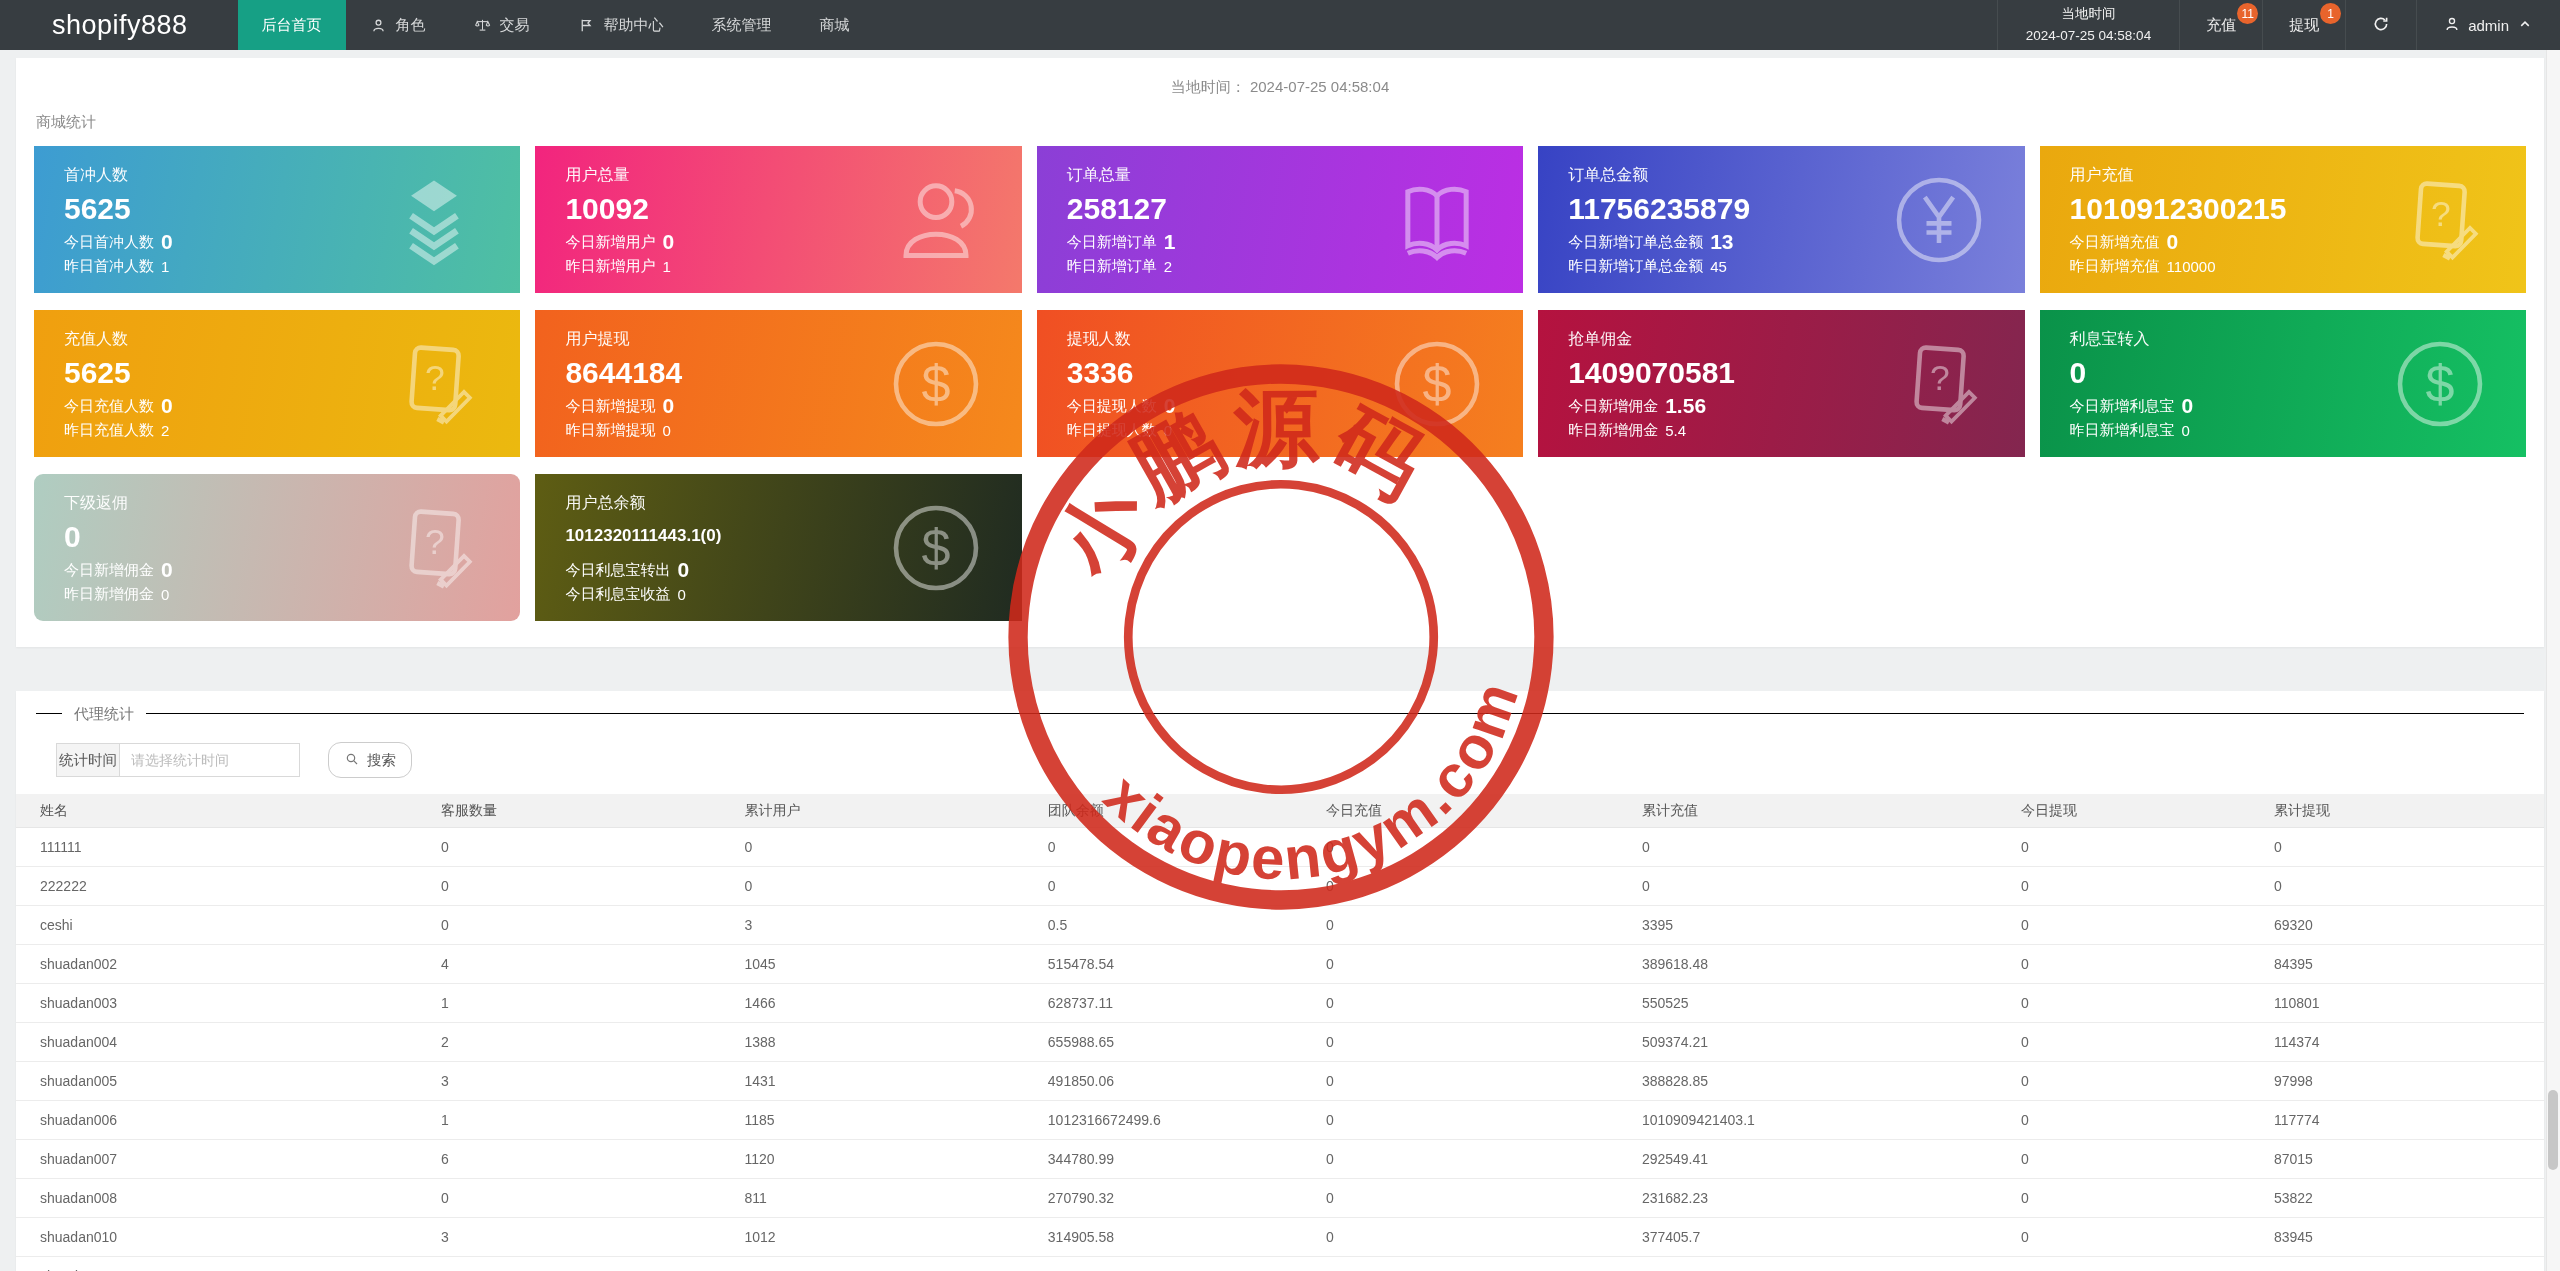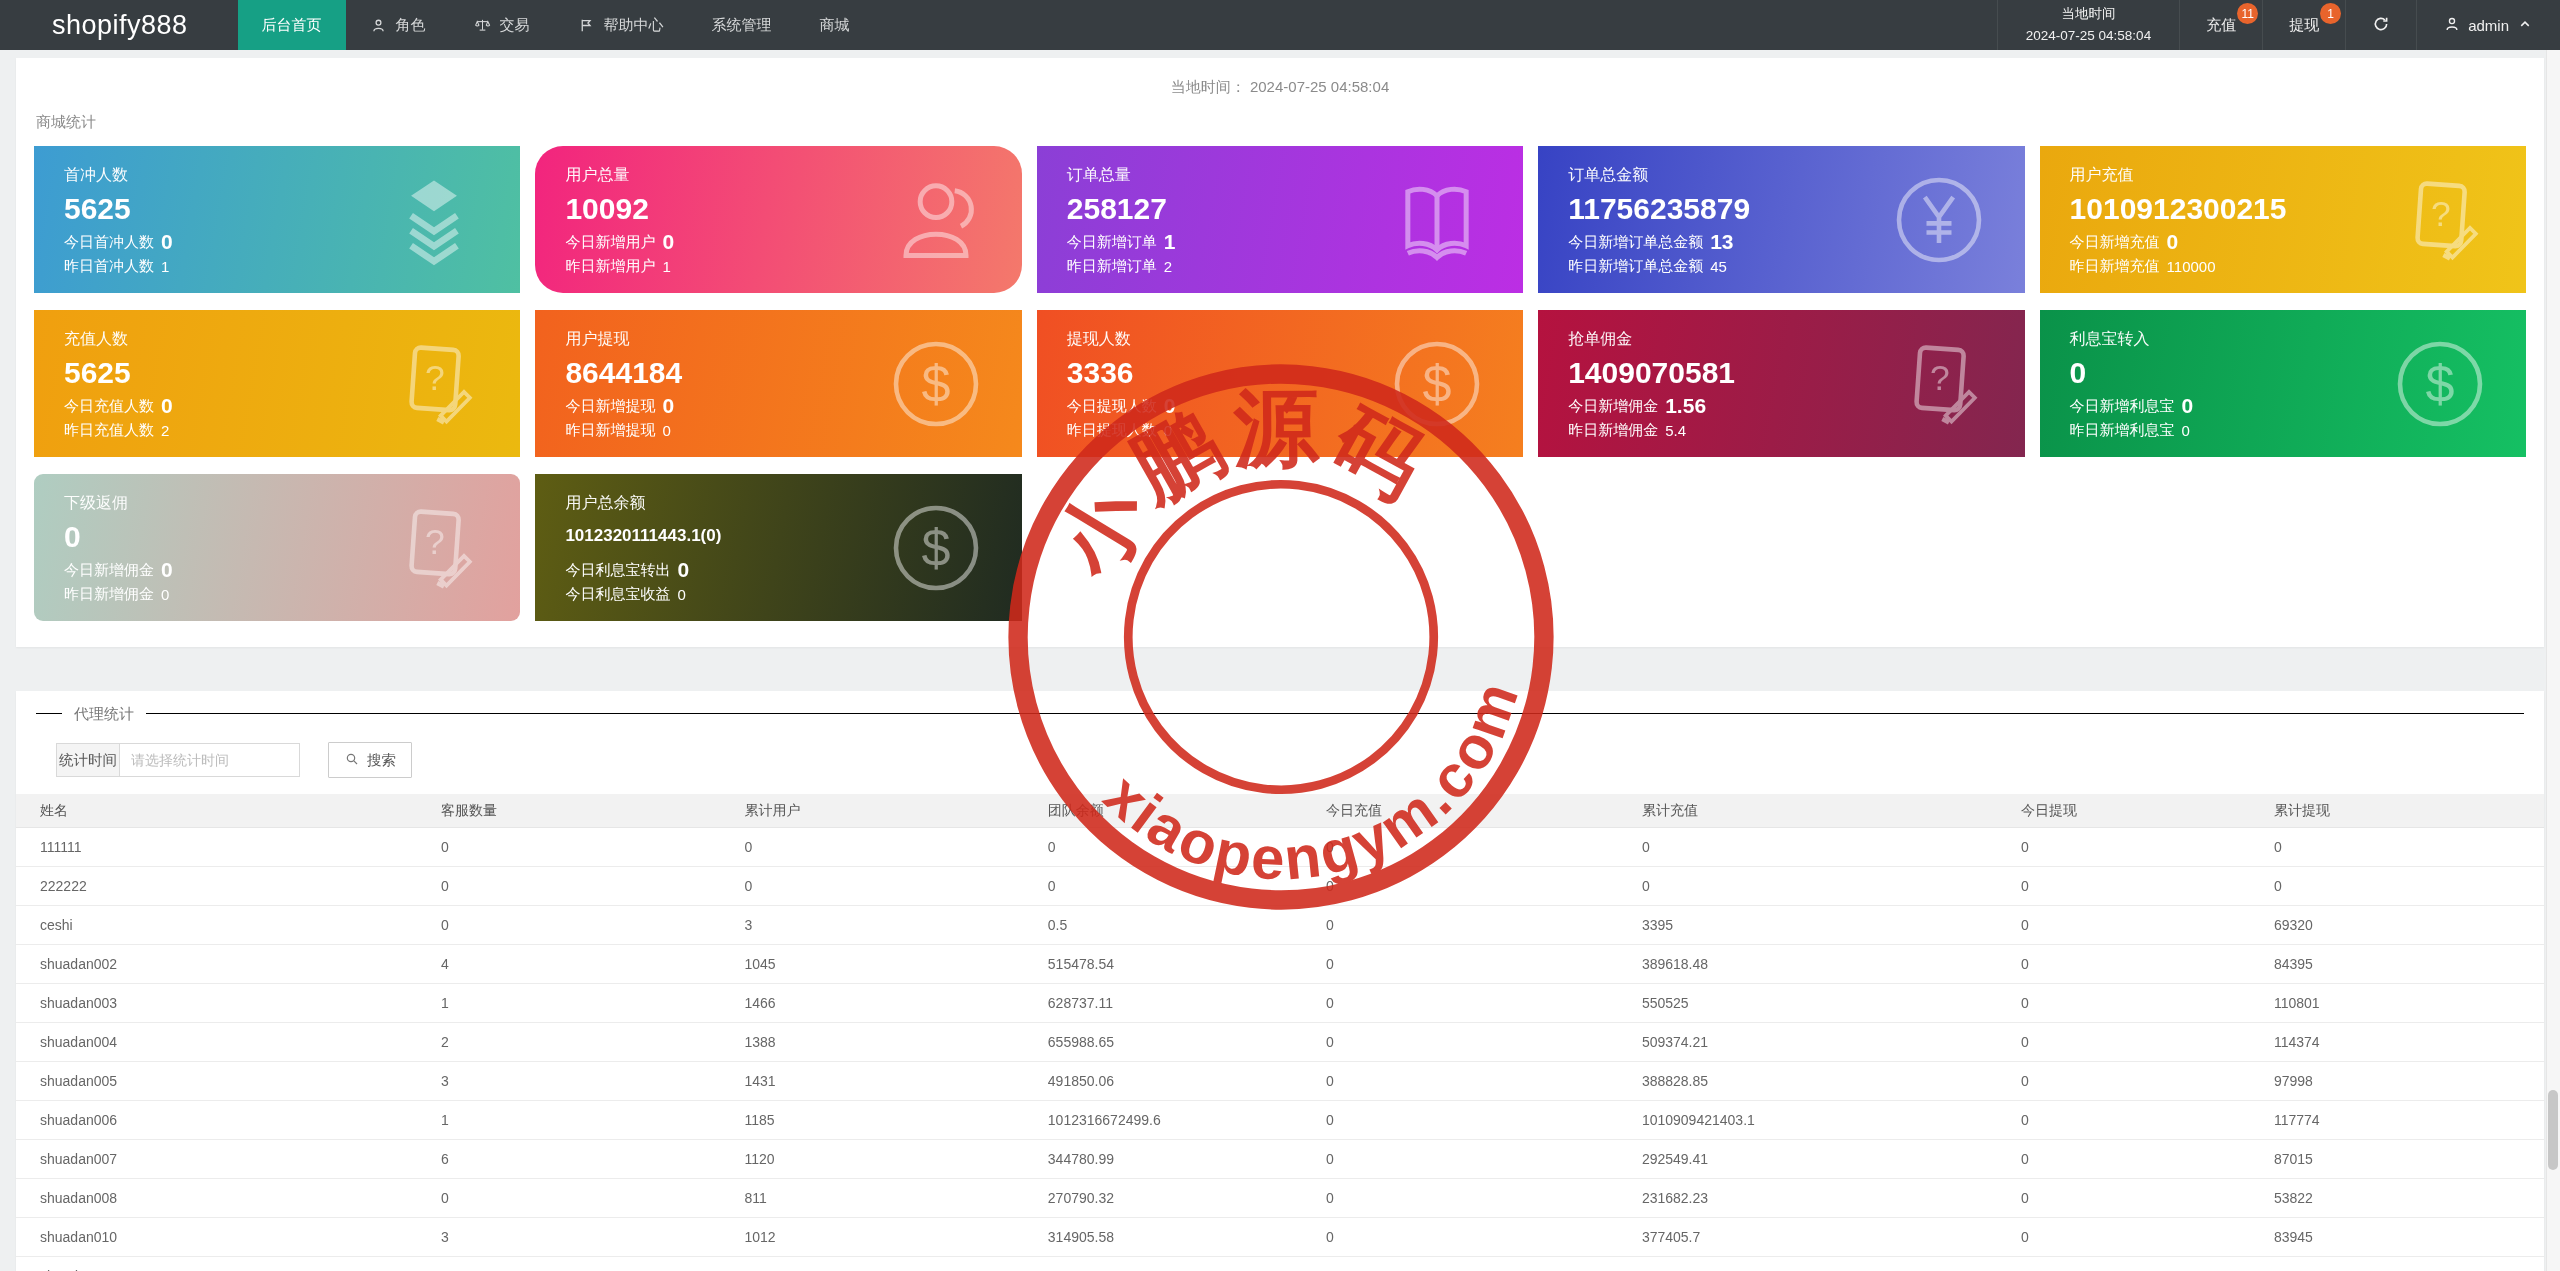--- a/index.html
+++ b/index.html
@@ -44,21 +44,21 @@
   .panel-agent{margin-top:44px;padding-top:22px;min-height:640px;}
   .legend-row{position:relative;border-top:1px solid #000000;margin:0 20px;}
   .legend-row span{position:absolute;top:-9px;left:26px;background:#fff;padding:0 12px;color:#777;font-size:15px;}
   .filter-row{display:flex;align-items:center;margin:28px 0 0 40px;height:36px;}
   .addon{display:flex;align-items:center;height:34px;padding:0 2px;border:1px solid #d9d9d9;background:#f4f4f4;
     color:#555;font-size:14.5px;box-sizing:border-box;}
   .filter-input{height:34px;width:180px;border:1px solid #d9d9d9;border-left:none;padding:0 11px;font-size:14px;
     color:#555;box-sizing:border-box;outline:none;}
   .filter-input::placeholder{color:#bcbcbc;}
   .search-btn{margin-left:28px;height:36px;display:flex;align-items:center;gap:7px;border:1px solid #ccc;
-    background:#fff;border-radius:1px;padding:0 15px;font-size:14.5px;color:#555;cursor:pointer;}
+    background:#fff;border-radius:13px;padding:0 15px;font-size:14.5px;color:#555;cursor:pointer;}
   .search-btn svg{width:16px;height:16px;}
   
   table.agents{width:100%;border-collapse:collapse;margin-top:16px;font-size:14px;color:#666;table-layout:fixed;}
   table.agents th{background:#f2f2f2;font-weight:normal;text-align:left;height:33px;padding:0 8px;color:#555;
     border-bottom:1px solid #e6e6e6;}
   table.agents td{height:38px;padding:0 8px;border-bottom:1px solid #ececec;}
   table.agents th:first-child,table.agents td:first-child{padding-left:24px;}
   
   .stamp{position:absolute;left:991px;top:347px;width:580px;height:580px;transform:rotate(-15deg);
     opacity:.88;pointer-events:none;z-index:20;}
@@ -167,21 +167,21 @@
             <span class="normal">1</span>
           </div>
         </div>
         <span class="card-icon"><svg viewBox="0 0 24 24" fill="none" stroke="#fff" stroke-width="1.6">
             <polygon points="12,2.5 17.5,6.2 12,9.9 6.5,6.2" fill="#fff" stroke="none"></polygon>
             <polyline points="6.5,11 12,14.7 17.5,11"></polyline>
             <polyline points="6.5,14.6 12,18.3 17.5,14.6"></polyline>
             <polyline points="6.5,18.2 12,21.9 17.5,18.2"></polyline>
           </svg></span>
       </div>
-      <div class="card" style="background: linear-gradient(100deg, rgb(242, 36, 126), rgb(244, 121, 107)); border-radius: 28px;">
+      <div class="card" style="background: linear-gradient(100deg, rgb(242, 36, 126), rgb(244, 121, 107));">
         <div class="card-inner">
           <div class="card-title">用户总量</div>
           <div class="card-value">10092</div>
           <div class="card-line">
             <span>今日新增用户</span>
             <span class="big">0</span>
           </div>
           <div class="card-line">
             <span>昨日新增用户</span>
             <span class="normal">1</span>

